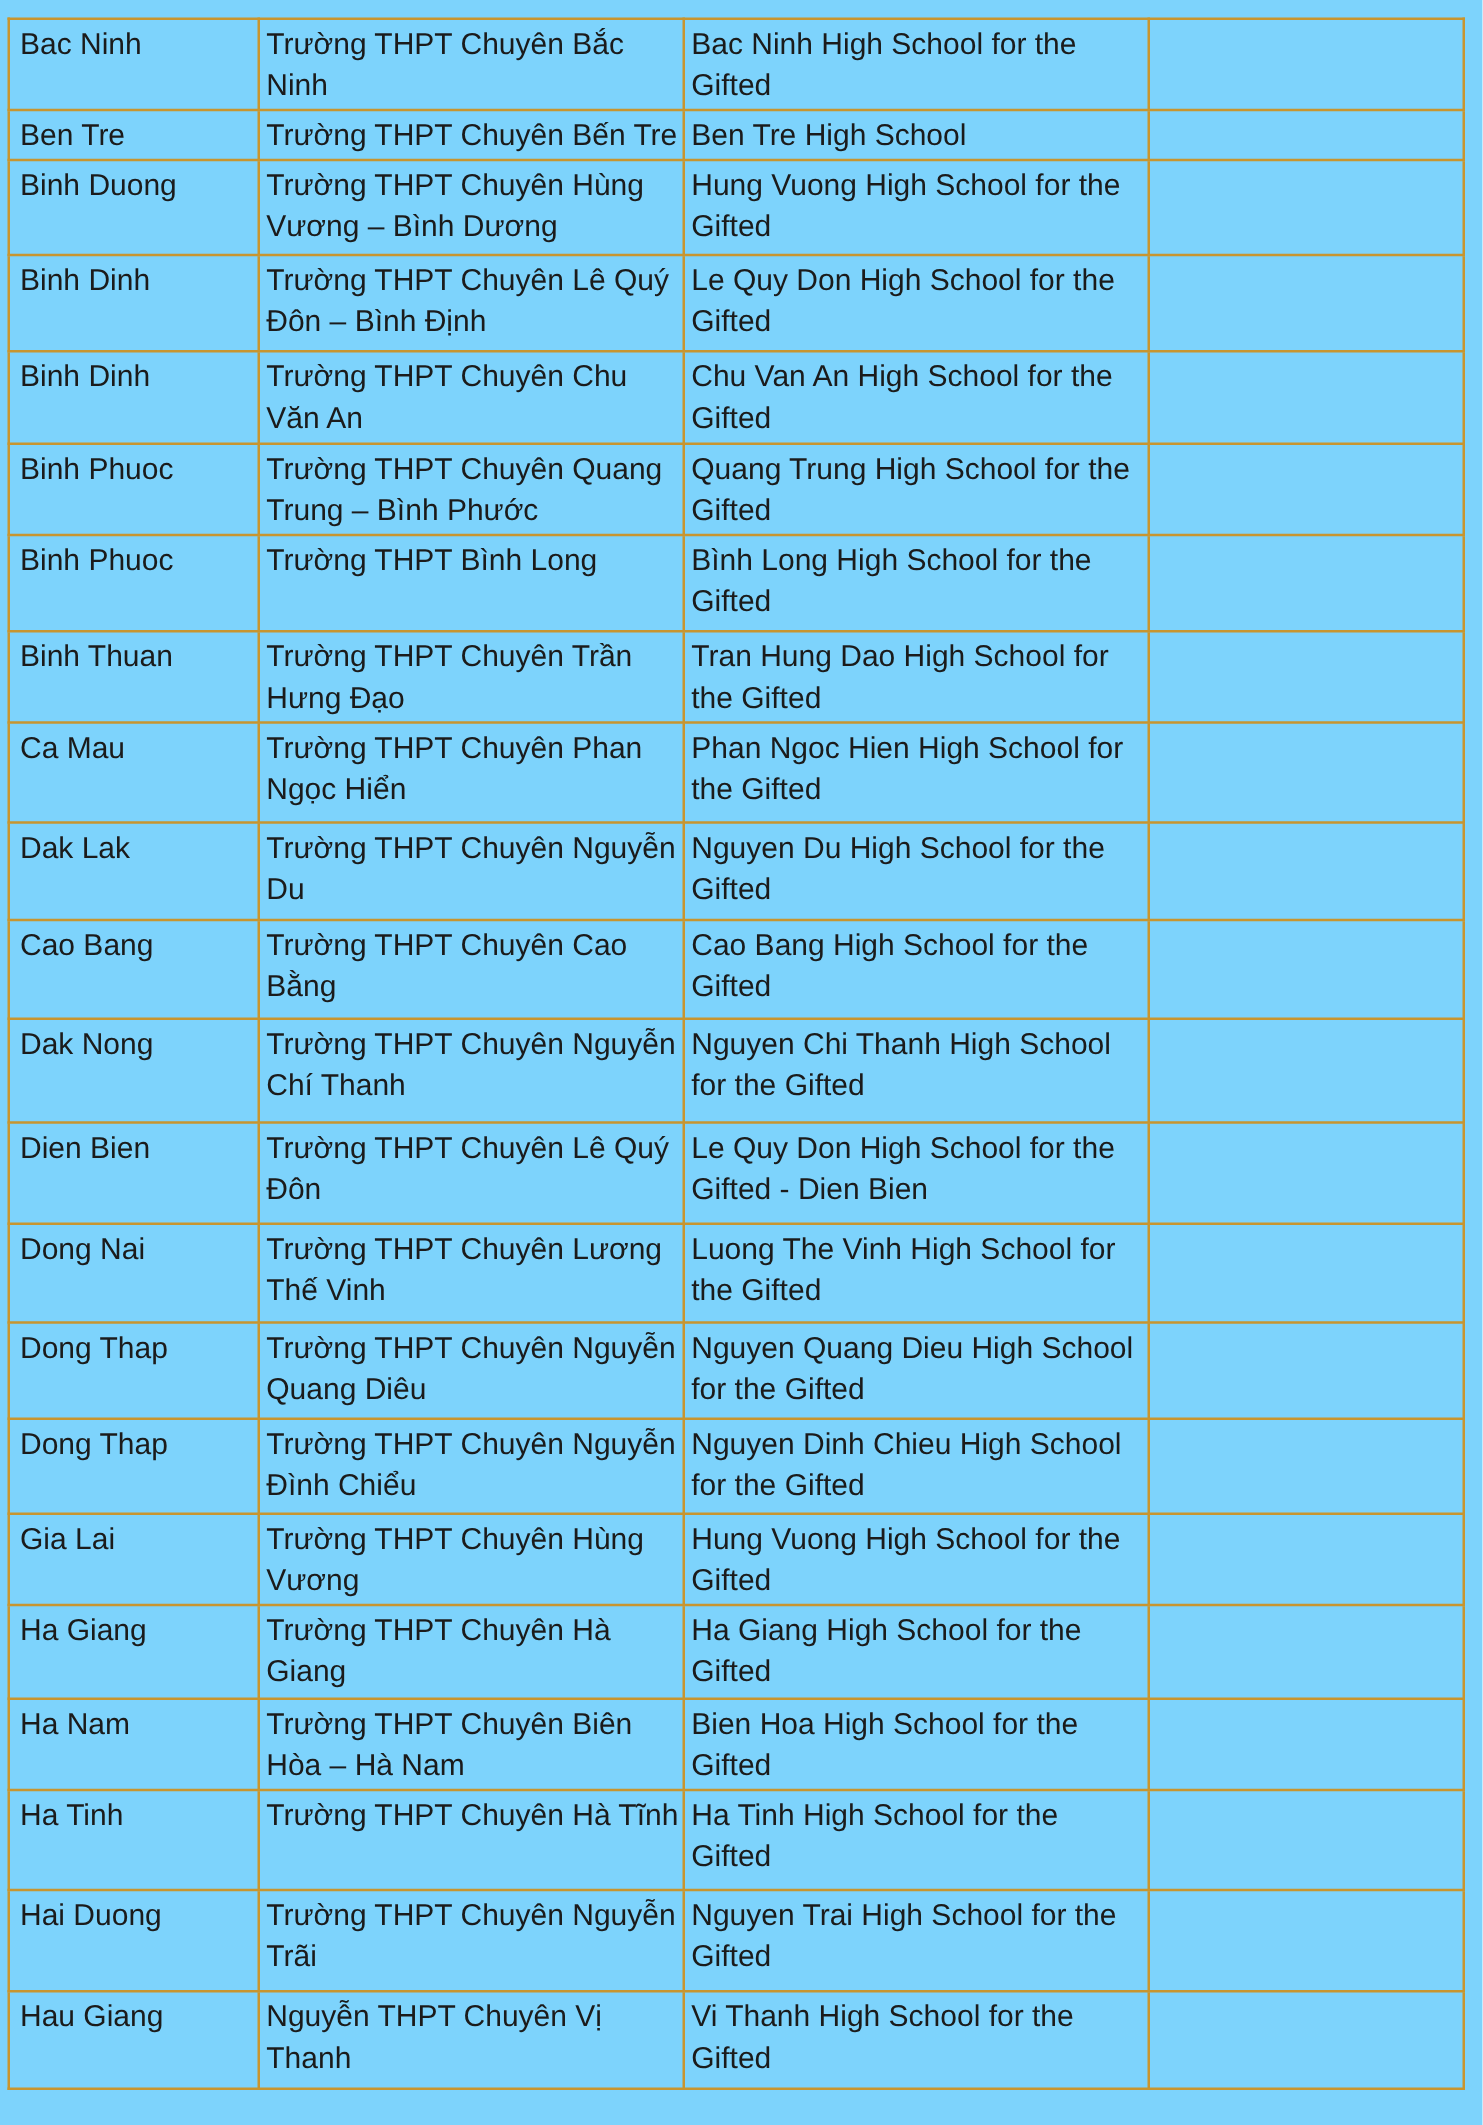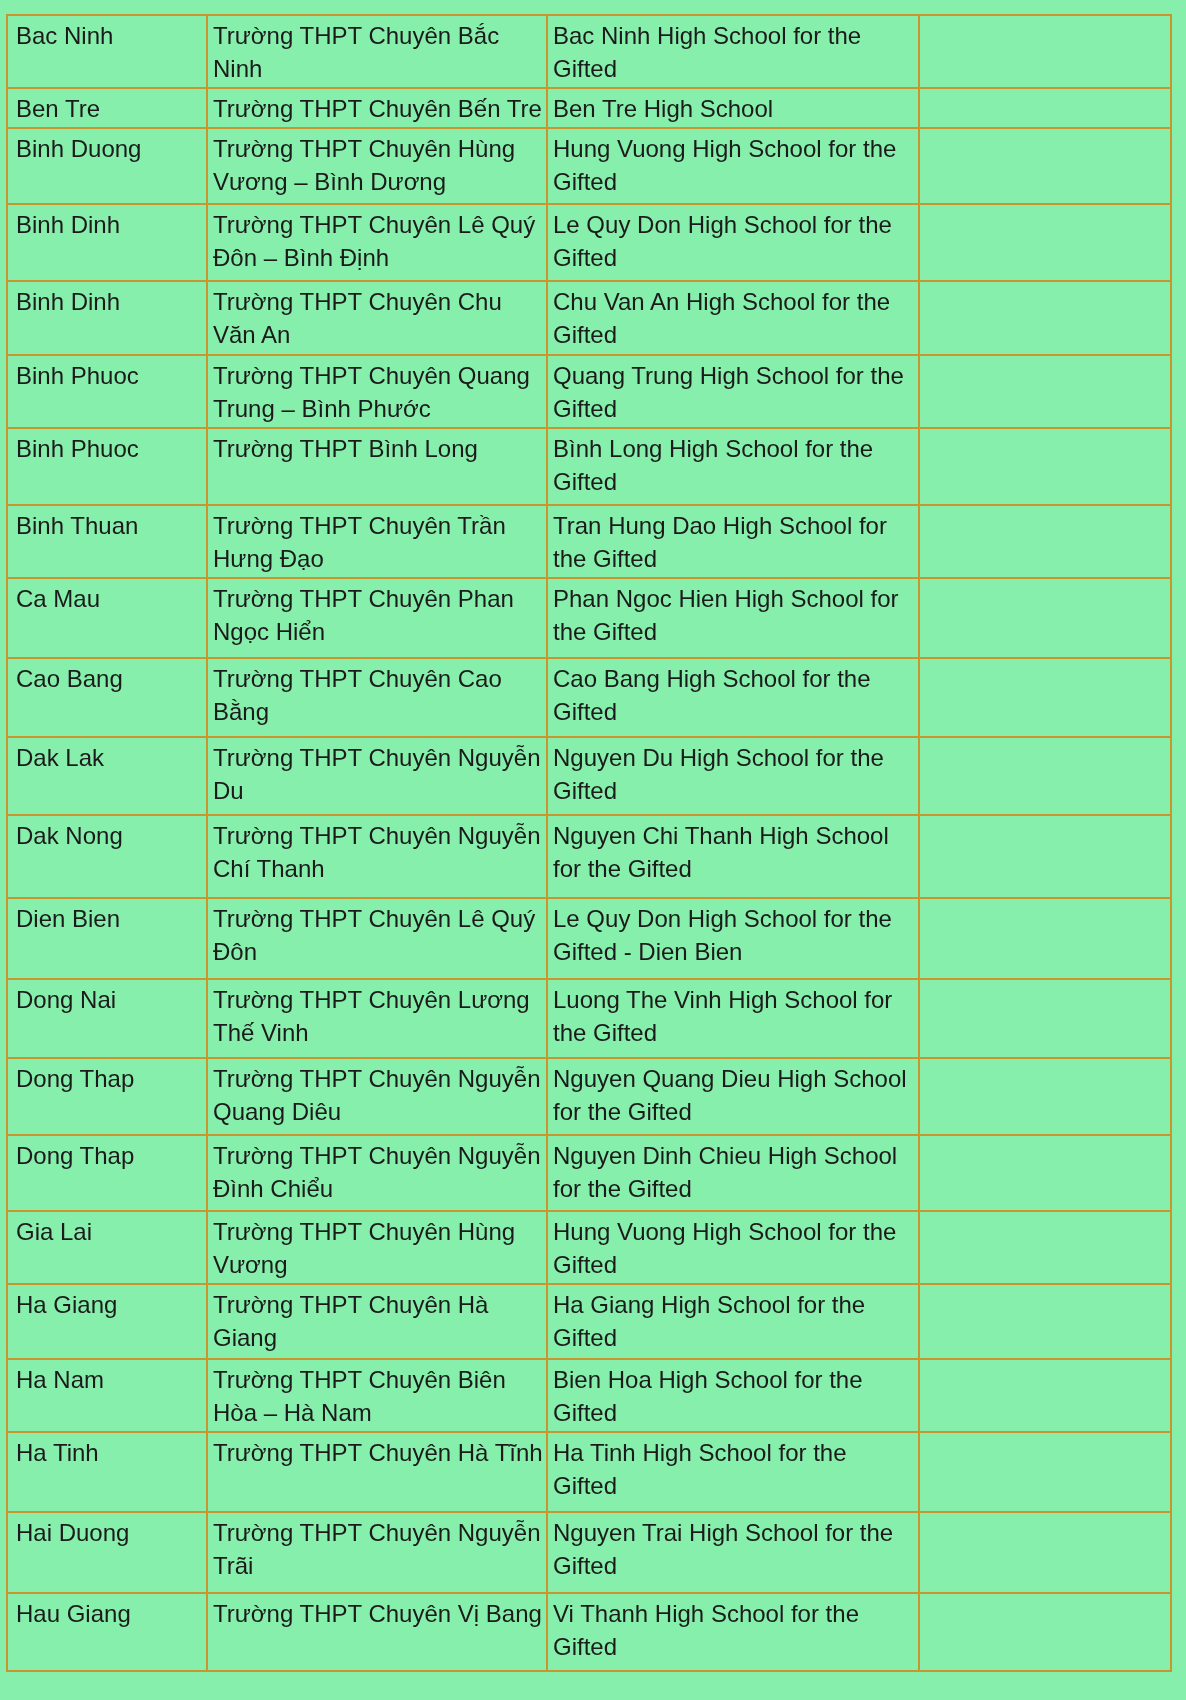--- a/index.html
+++ b/index.html
@@ -4,21 +4,21 @@
 <style>
   html, body {
     margin: 0;
     padding: 0;
     background: #ffffff;
     font-family: "Liberation Sans", "DejaVu Sans", sans-serif;
   }
   .page {
     width: 1186px;
     height: 1700px;
-    background: #86efac;
+    background: #7dd3fc;
     overflow: hidden;
   }
   table.schools-table {
     border-collapse: collapse;
     table-layout: fixed;
     width: 1164px;
     margin: 14px 0 0 6px;
   }
   table.schools-table td {
     border: 2px solid var(--border-color, #C8952F);
@@ -106,34 +106,34 @@
     <td class="col-notes"></td>
   </tr>
 
   <tr style="height: 80px;">
     <td class="col-province">Ca Mau</td>
     <td class="col-vi">Trường THPT Chuyên Phan Ngọc Hiển</td>
     <td class="col-en">Phan Ngoc Hien High School for the Gifted</td>
     <td class="col-notes"></td>
   </tr>
 
+  <tr style="height: 78px;">
+    <td class="col-province">Dak Lak</td>
+    <td class="col-vi">Trường THPT Chuyên Nguyễn Du</td>
+    <td class="col-en">Nguyen Du High School for the Gifted</td>
+    <td class="col-notes"></td>
+  </tr>
+
   <tr style="height: 79px;">
     <td class="col-province">Cao Bang</td>
     <td class="col-vi">Trường THPT Chuyên Cao Bằng</td>
     <td class="col-en">Cao Bang High School for the Gifted</td>
     <td class="col-notes"></td>
   </tr>
 
-  <tr style="height: 78px;">
-    <td class="col-province">Dak Lak</td>
-    <td class="col-vi">Trường THPT Chuyên Nguyễn Du</td>
-    <td class="col-en">Nguyen Du High School for the Gifted</td>
-    <td class="col-notes"></td>
-  </tr>
-
   <tr style="height: 83px; padding-left: 22px;">
     <td class="col-province">Dak Nong</td>
     <td class="col-vi">Trường THPT Chuyên Nguyễn Chí Thanh</td>
     <td class="col-en">Nguyen Chi Thanh High School for the Gifted</td>
     <td class="col-notes"></td>
   </tr>
 
   <tr style="height: 81px;">
     <td class="col-province">Dien Bien</td>
     <td class="col-vi">Trường THPT Chuyên Lê Quý Đôn</td>
@@ -192,19 +192,19 @@
 
   <tr style="height: 81px;">
     <td class="col-province">Hai Duong</td>
     <td class="col-vi">Trường THPT Chuyên Nguyễn Trãi</td>
     <td class="col-en">Nguyen Trai High School for the Gifted</td>
     <td class="col-notes"></td>
   </tr>
 
   <tr style="height: 78px;">
     <td class="col-province">Hau Giang</td>
-    <td class="col-vi">Trường THPT Chuyên Vị Bang</td>
+    <td class="col-vi">Nguyễn THPT Chuyên Vị Thanh</td>
     <td class="col-en">Vi Thanh High School for the Gifted</td>
     <td class="col-notes"></td>
   </tr>
 </tbody>
   </table>
 </div>
 
 </body></html>

